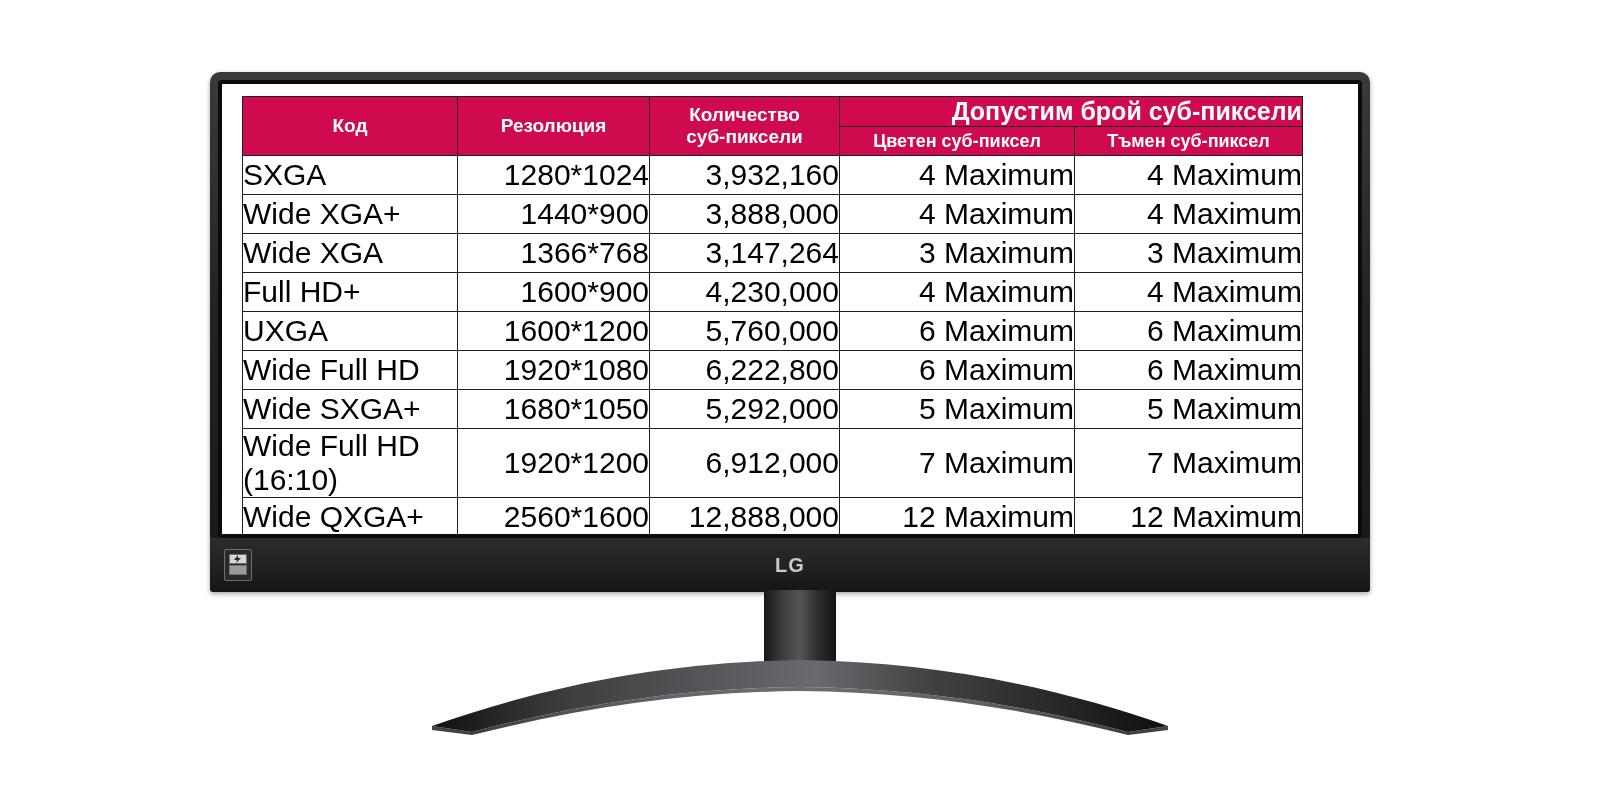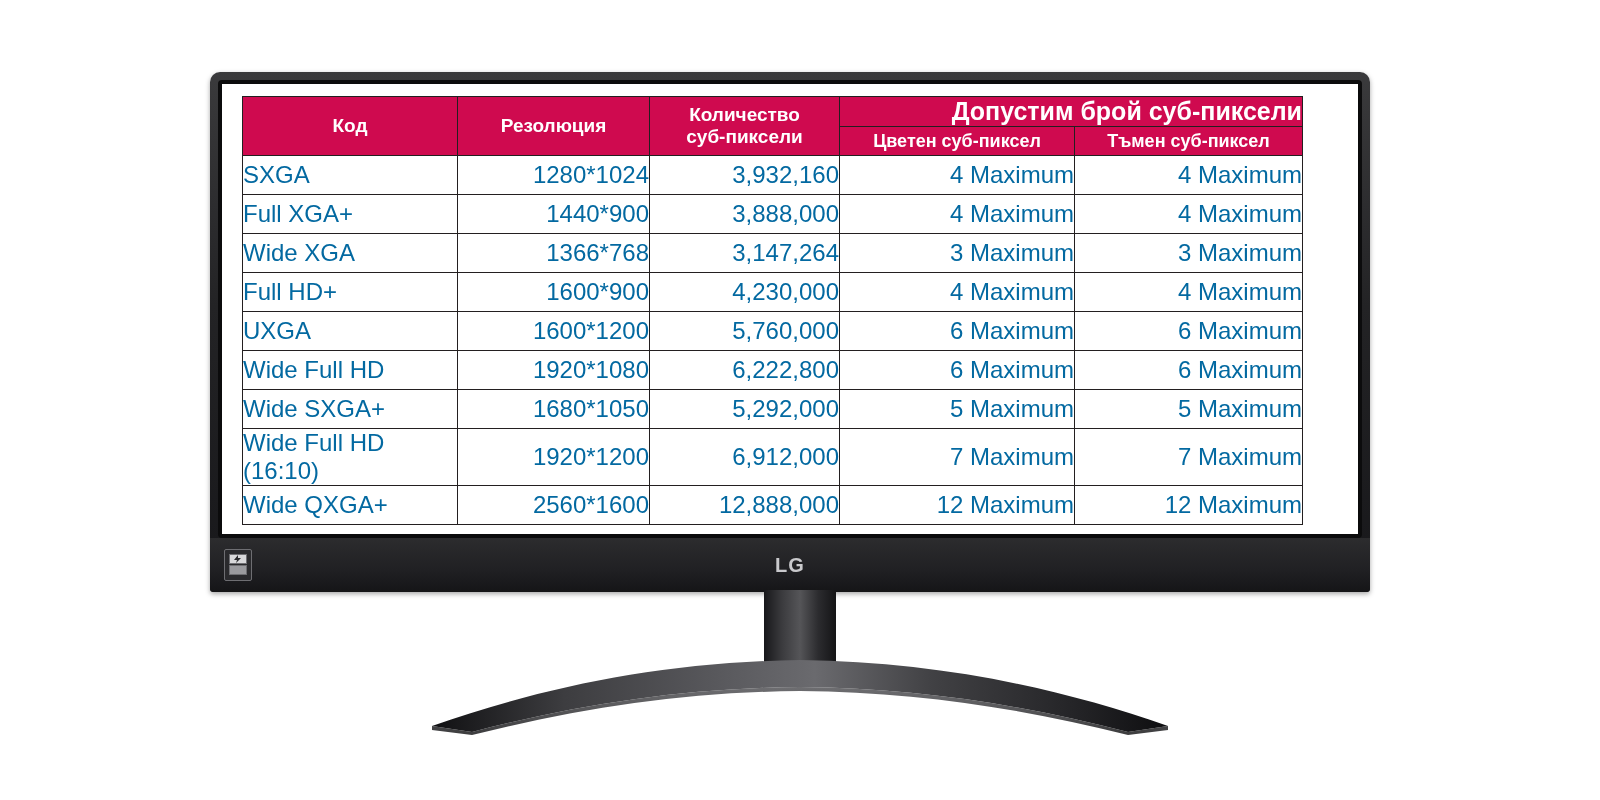--- a/index.html
+++ b/index.html
@@ -155,22 +155,22 @@
   }
 
   thead .group-title {
     font-size: 25px;
     font-weight: 700;
     padding: 7px 4px 3px 4px;
     text-align: right;
   }
 
   tbody td {
-    font-size: 24px;
-    color: #0369a1;
+    font-size: 30px;
+    color: #000000;
     height: 38px;
     padding: 0 10px;
   }
 
   td.c-code { text-align: left; }
   td.c-res, td.c-count, td.c-color, td.c-dark { text-align: right; }
 
   .col-code  { width: 215px; }
   .col-res   { width: 192px; }
   .col-count { width: 190px; }
@@ -213,21 +213,21 @@
           </thead>
           <tbody>
             <tr>
               <td class="c-code">SXGA</td>
               <td class="c-res">1280*1024</td>
               <td class="c-count">3,932,160</td>
               <td class="c-color">4 Maximum</td>
               <td class="c-dark">4 Maximum</td>
             </tr>
             <tr>
-              <td class="c-code">Full XGA+</td>
+              <td class="c-code">Wide XGA+</td>
               <td class="c-res">1440*900</td>
               <td class="c-count">3,888,000</td>
               <td class="c-color">4 Maximum</td>
               <td class="c-dark">4 Maximum</td>
             </tr>
             <tr>
               <td class="c-code">Wide XGA</td>
               <td class="c-res">1366*768</td>
               <td class="c-count">3,147,264</td>
               <td class="c-color">3 Maximum</td>

